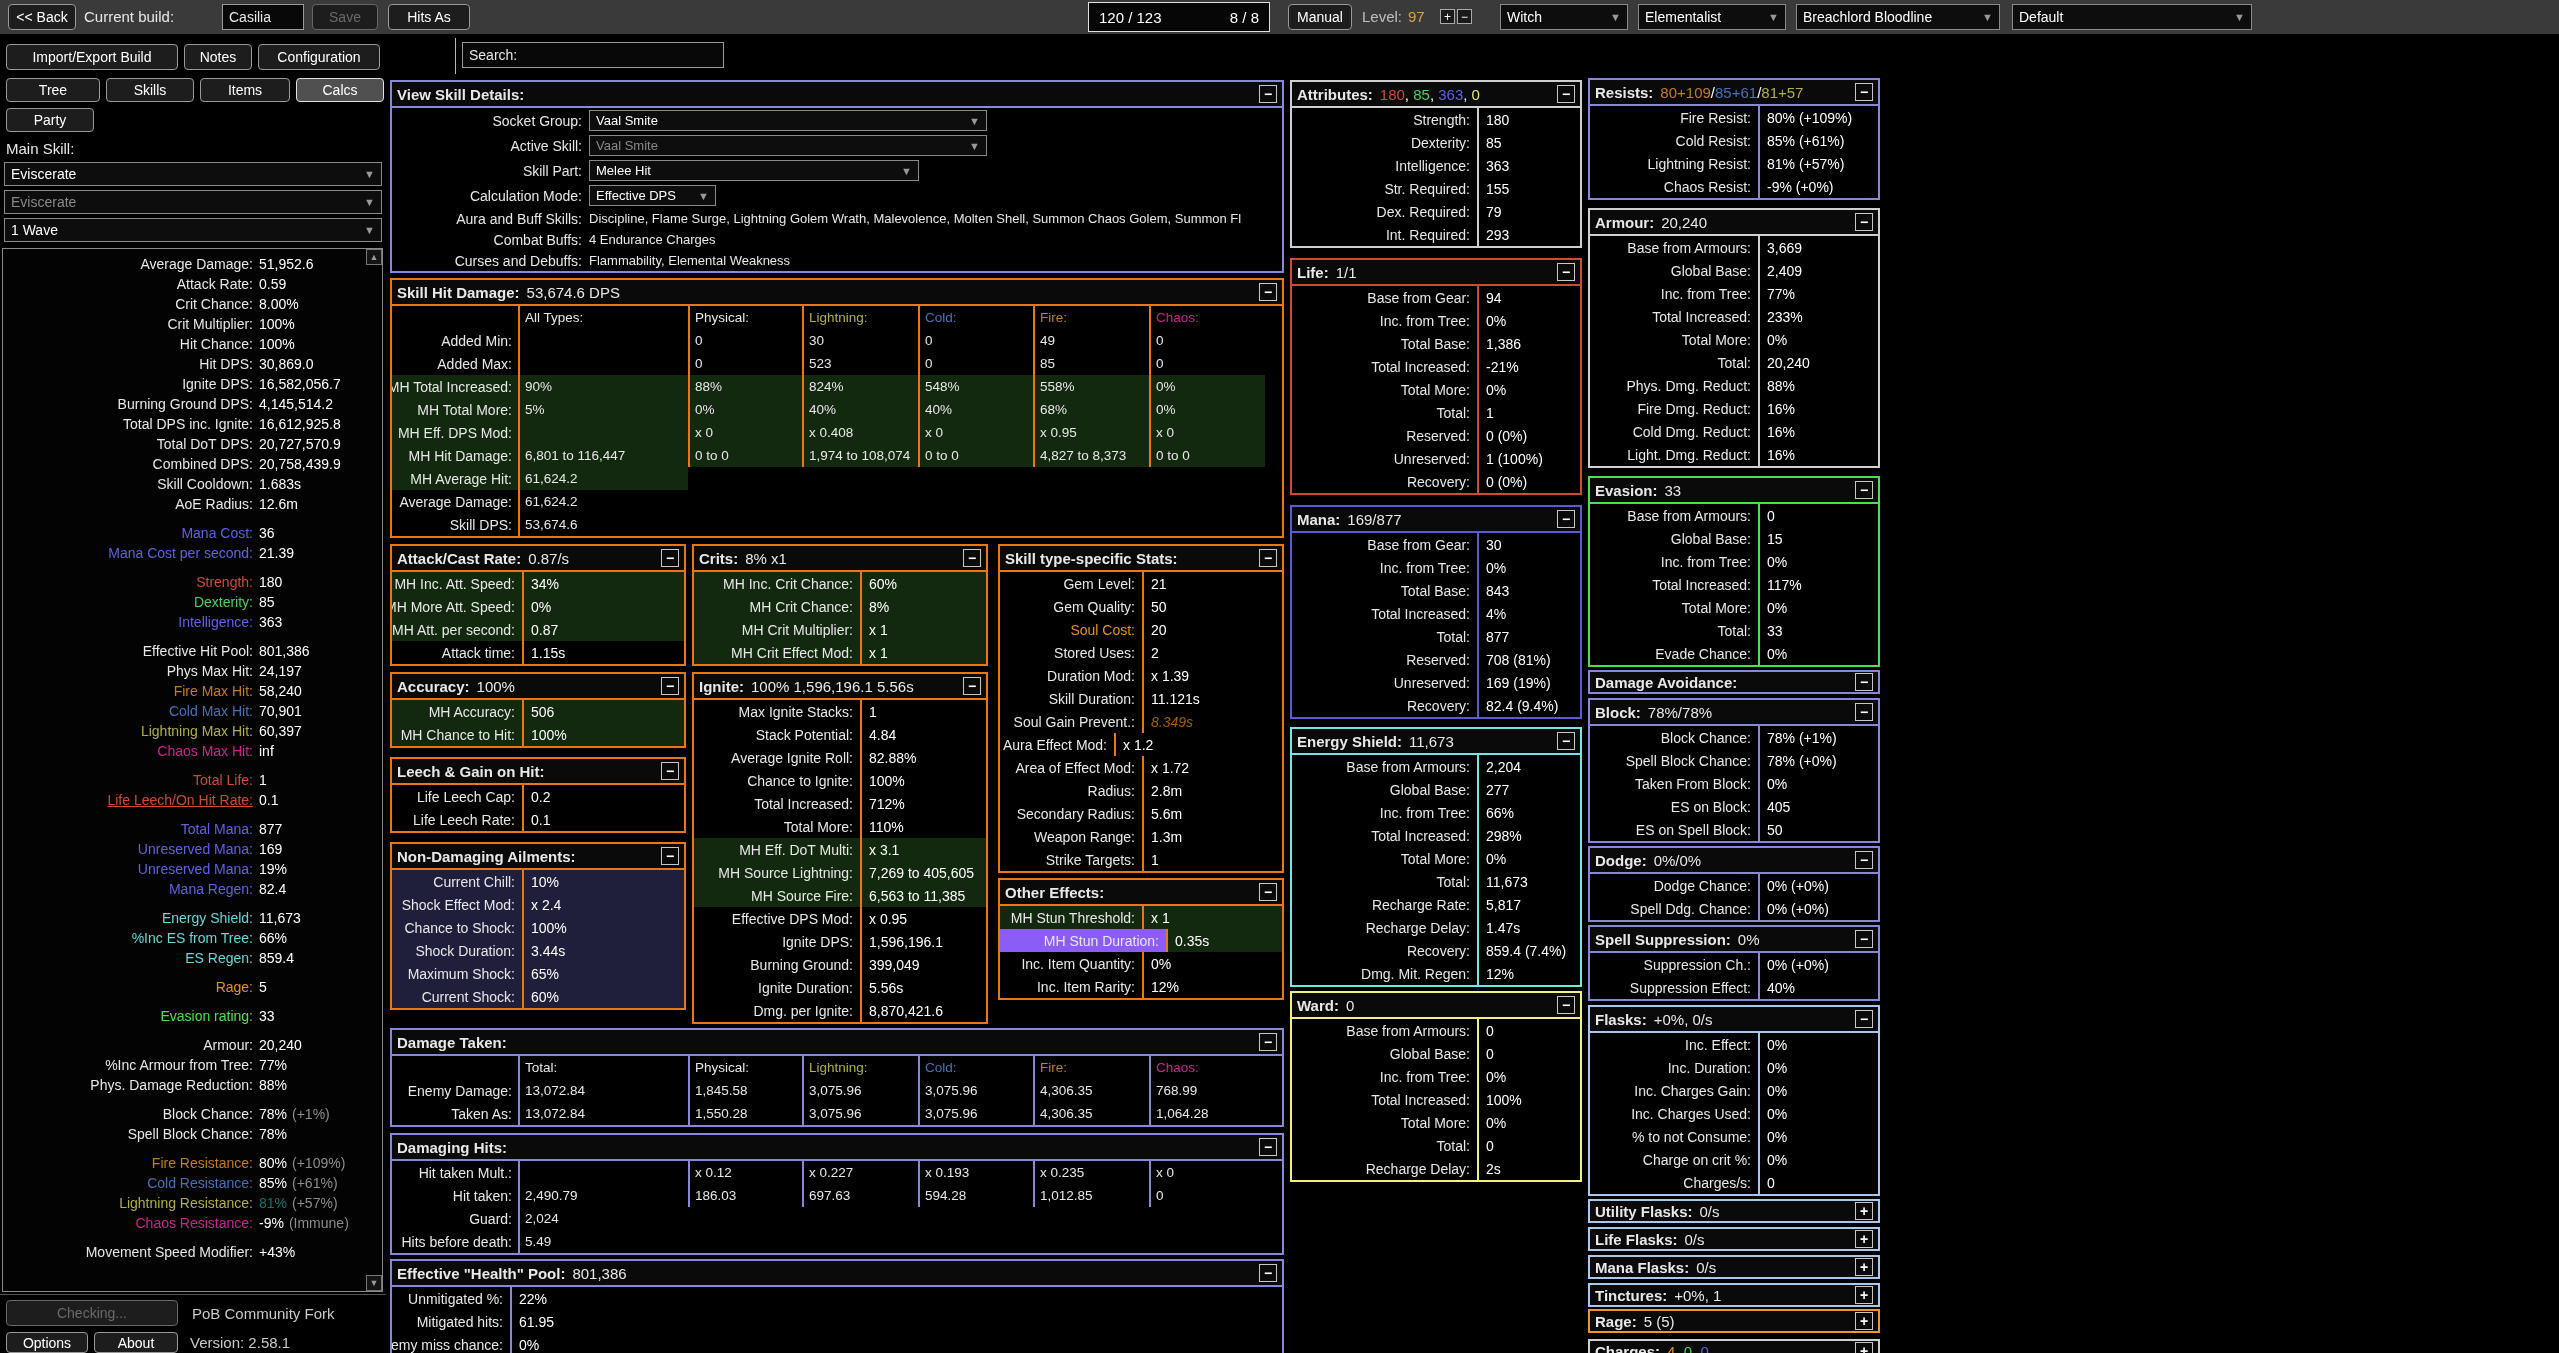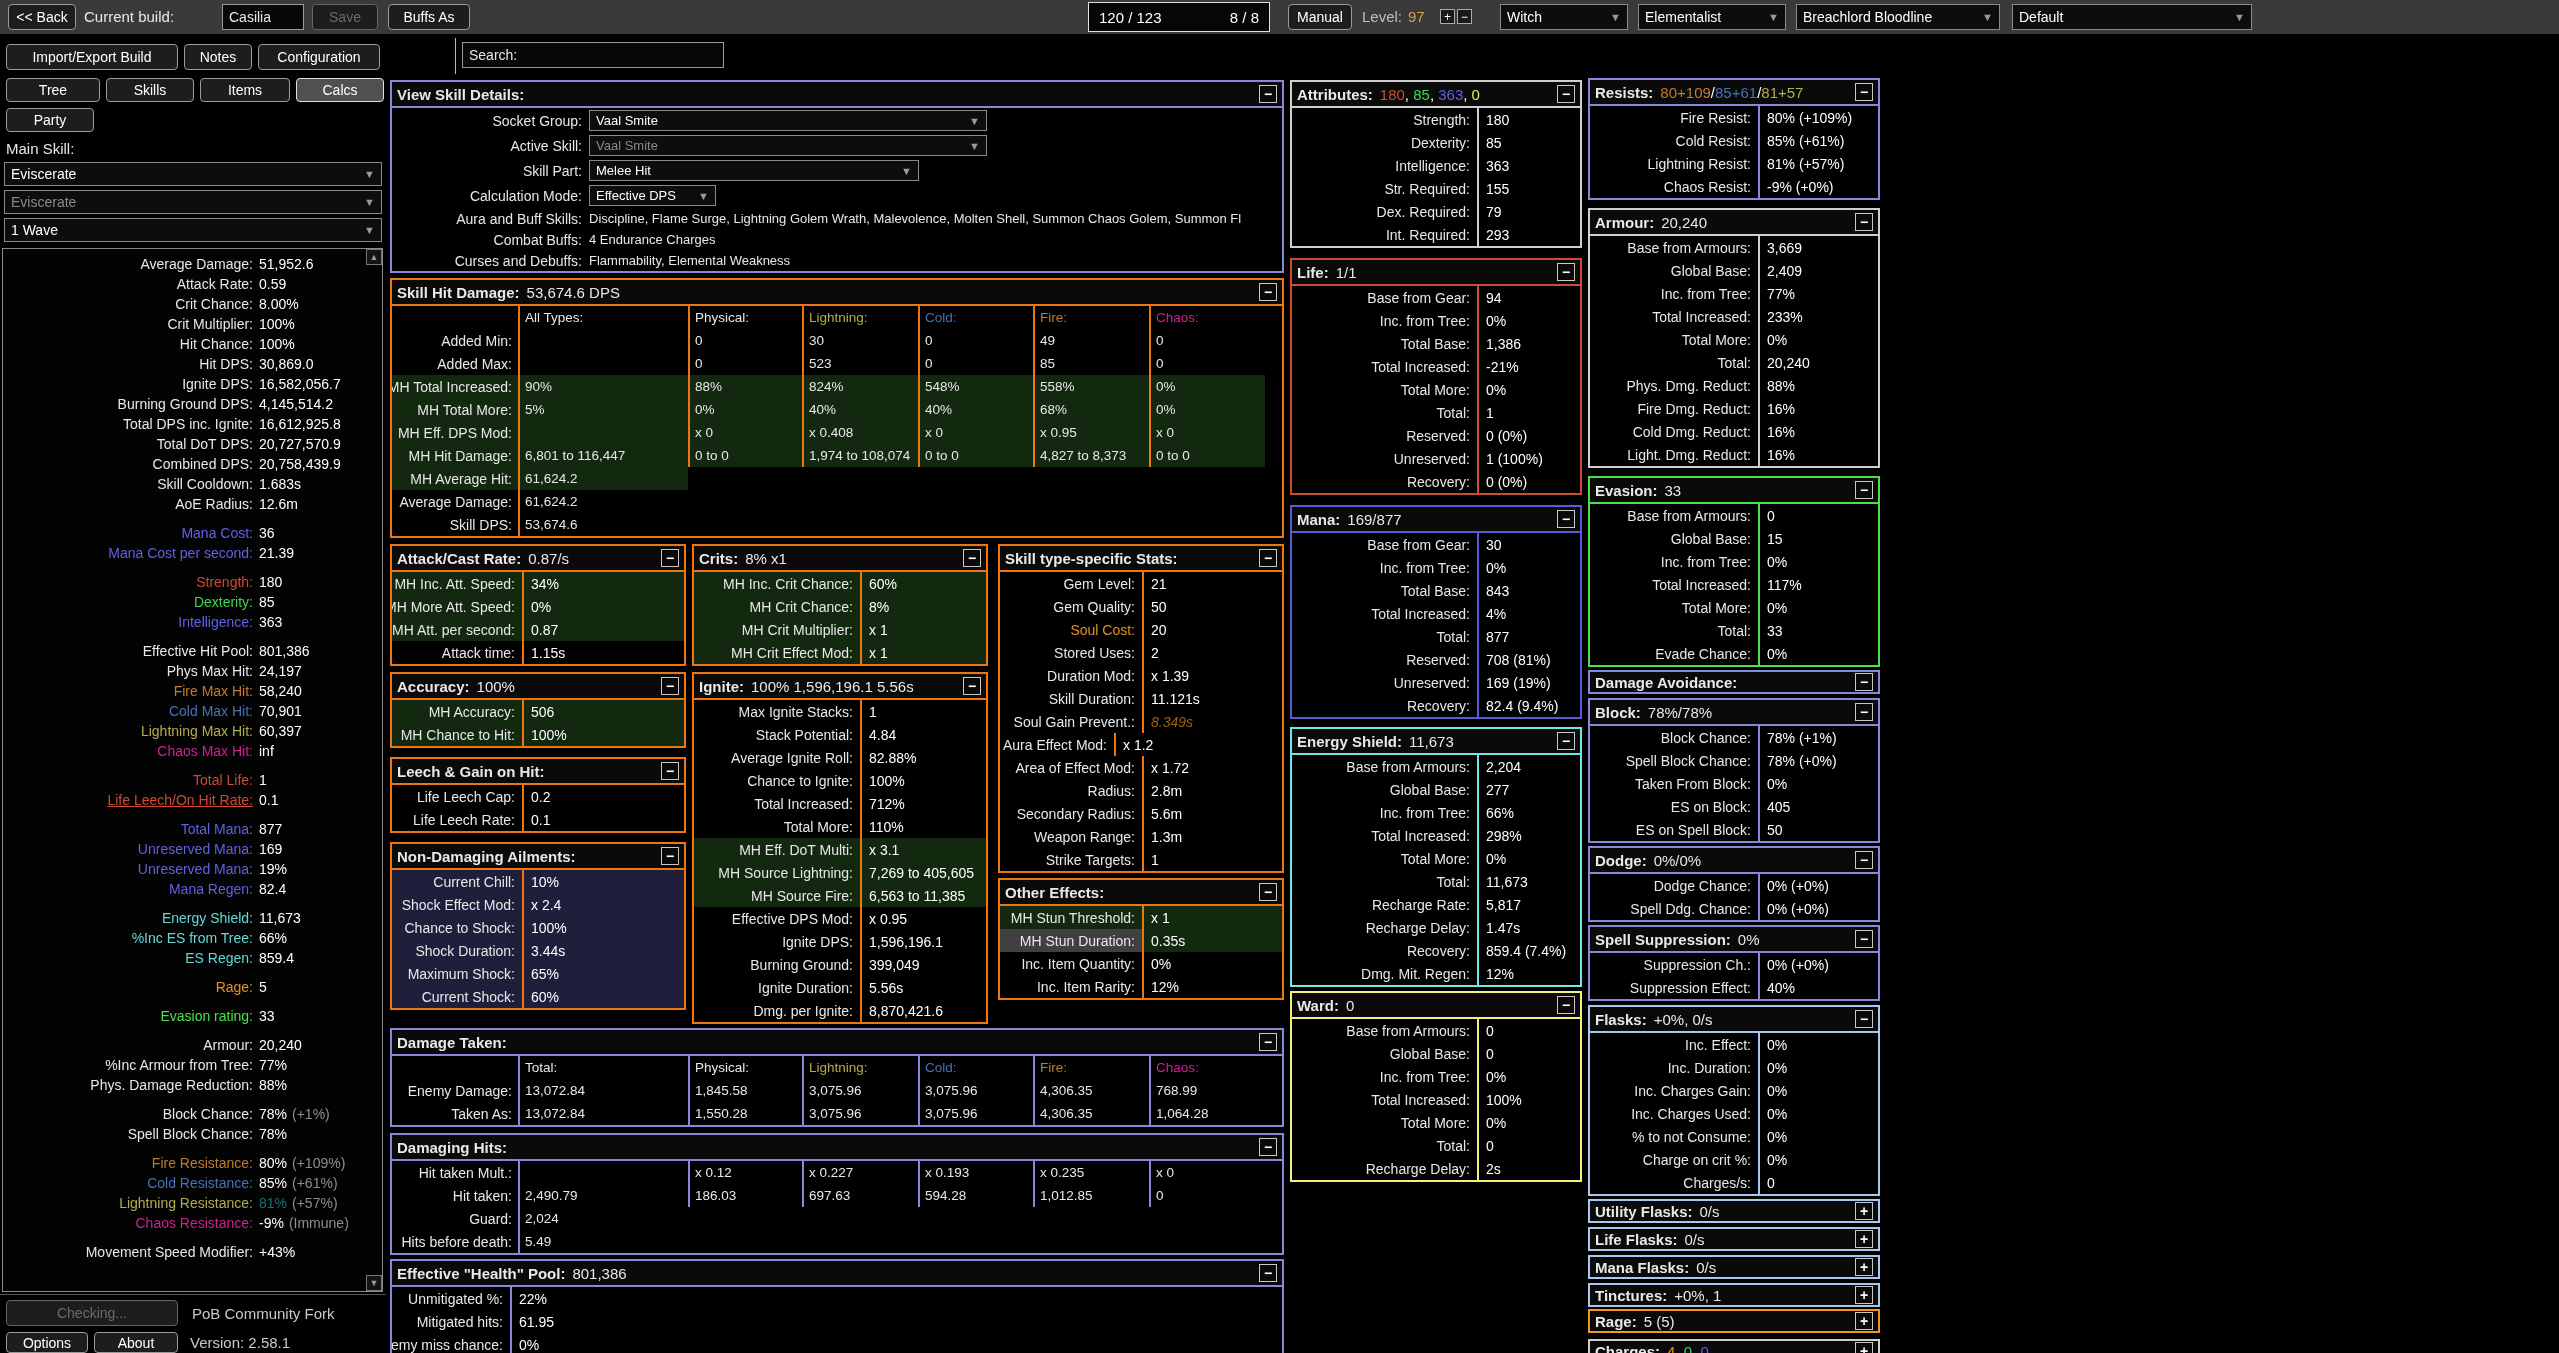--- a/index.html
+++ b/index.html
@@ -54,21 +54,21 @@
 </head>
 <body>
 
 <div id="topbar">
   <div class="btn abs" style="left:8px;top:4px;width:68px;height:26px">&lt;&lt; Back</div>
   <span class="abs label" style="left:84px;top:8px;font-size:15px">Current build:</span>
   <div class="edit abs" style="left:222px;top:4px;width:82px;height:26px">
     <span>Casilia</span>
   </div>
   <div class="btn abs disabled" style="left:312px;top:4px;width:66px;height:26px">Save</div>
-  <div class="btn abs" style="left:388px;top:4px;width:82px;height:26px">Buffs As</div>
+  <div class="btn abs" style="left:388px;top:4px;width:82px;height:26px">Hits As</div>
 
   <div class="pointsbox abs" style="left:1088px;top:2px;width:182px;height:30px">
     <span>120 / 123</span>
     <span>8 / 8</span>
   </div>
   <div class="btn abs" style="left:1288px;top:4px;width:64px;height:26px">Manual</div>
   <span class="abs" style="left:1362px;top:8px;color:#BFBFBF;font-size:15px">Level:</span>
   <span class="abs" style="left:1408px;top:8px;font-size:15px;color:#D8A050">97</span>
   <div class="minibtn abs" style="left:1440px;top:9px">
       <span>+</span>
@@ -688,21 +688,21 @@
     <div class="panel" style="left: 998px; top: 878px; width: 286px; border-color: rgb(237, 118, 19);">
       <div class="ph" style="border-color: rgb(237, 118, 19);">
         <span>Other Effects:</span>
         <span class="pbtn">−</span>
       </div>
       <div class="prow">
         <div class="pl" style="width: 144px; border-color: rgb(237, 118, 19); background: rgb(19, 41, 15);">MH Stun Threshold:</div>
         <div class="pv" style="color: rgb(255, 255, 255); background: rgb(19, 41, 15);">x 1</div>
       </div>
       <div class="prow">
-        <div class="pl" style="width: 144px; border-color: rgb(237, 118, 19); background: #404040;">MH Stun Duration:</div>
+        <div class="pl" style="width: 168px; border-color: rgb(237, 118, 19); background: #8b5cf6;">MH Stun Duration:</div>
         <div class="pv" style="color: rgb(255, 255, 255); background: rgb(19, 41, 15);">0.35s</div>
       </div>
       <div class="prow">
         <div class="pl" style="width: 144px; border-color: rgb(237, 118, 19);">Inc. Item Quantity:</div>
         <div class="pv" style="color: rgb(255, 255, 255);">0%</div>
       </div>
       <div class="prow">
         <div class="pl" style="width: 144px; border-color: rgb(237, 118, 19);">Inc. Item Rarity:</div>
         <div class="pv" style="color: rgb(255, 255, 255);">12%</div>
       </div>

